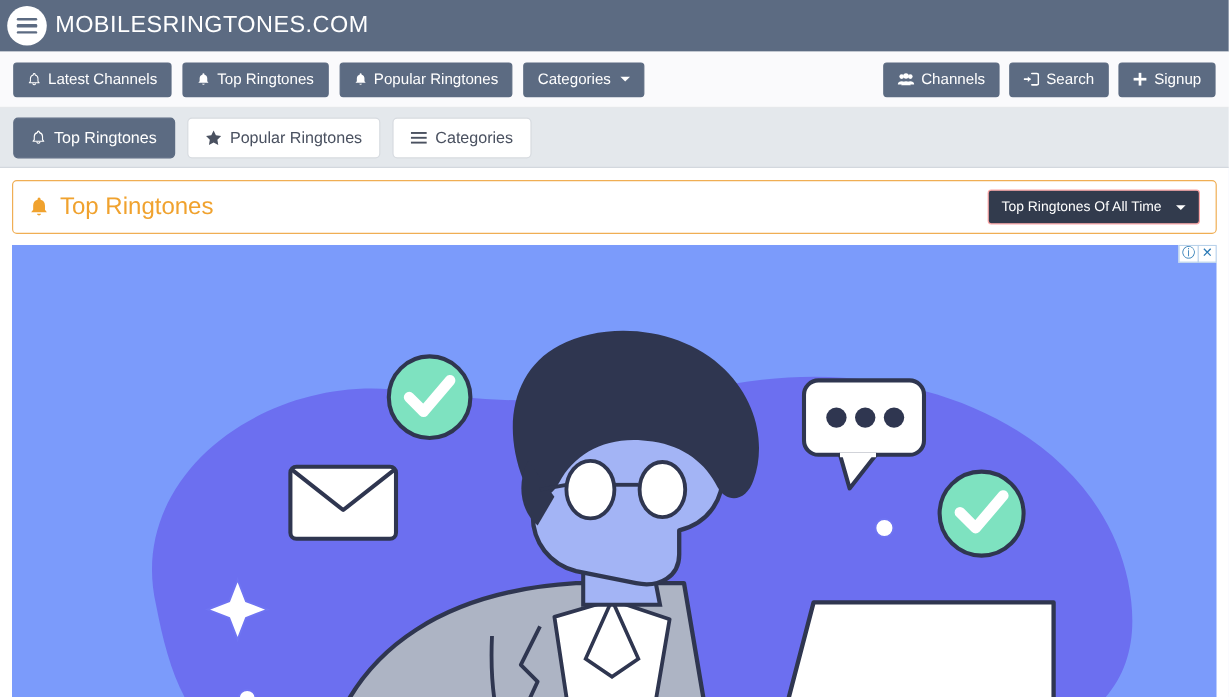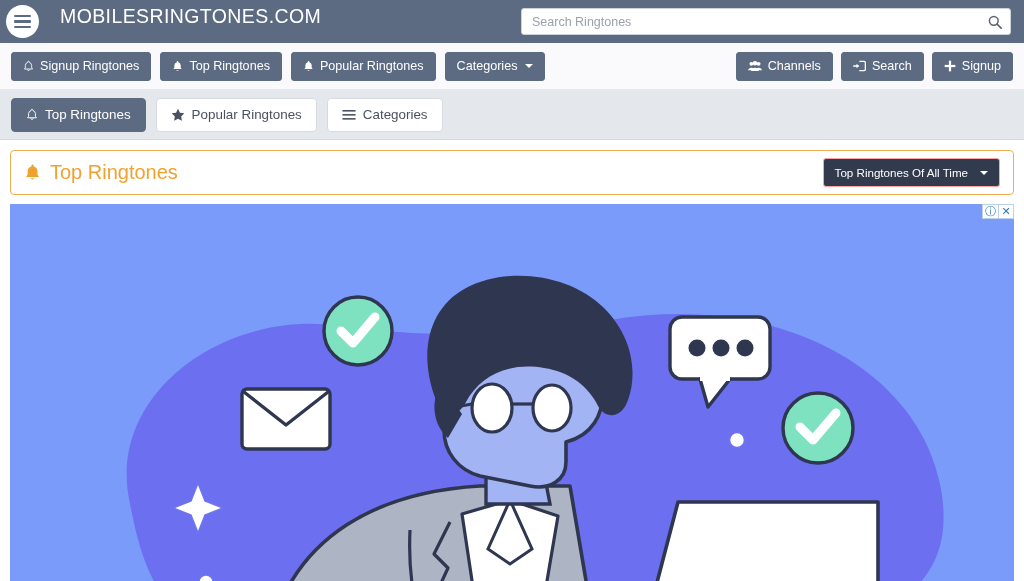--- a/index.html
+++ b/index.html
@@ -15,22 +15,22 @@
   .topbar {
     height: 43px;
     background: #5c6b82;
     display: flex;
     align-items: center;
     padding: 0 14px 0 6px;
     position: relative;
   }
   .brand {
     display: flex;
-    align-items: flex-start;
-    gap: 21px;
+    align-items: center;
+    gap: 7px;
     text-decoration: none;
   }
   .logo-circle {
     width: 33px; height: 33px;
     border-radius: 50%;
     background: #ffffff;
     display: flex; flex-direction: column;
     align-items: center; justify-content: center;
     gap: 3px;
     flex: none;
@@ -213,40 +213,31 @@
 <div class="topbar">
   <a class="brand" href="#">
     <span class="logo-circle">
       <i></i>
         <i></i>
         <i></i>
     </span>
     <span class="brand-name">MOBILESRINGTONES.COM</span>
   </a>
 
-  <div class="searchwrap">
-    <input type="text" placeholder="Search Ringtones" style="">
-    <button class="search-btn">
-      <svg width="14" height="14" viewBox="0 0 16 16">
-        <circle cx="6.6" cy="6.6" r="5" fill="none" stroke="#5a6272" stroke-width="1.7"></circle>
-        <line x1="10.3" y1="10.3" x2="15" y2="15" stroke="#5a6272" stroke-width="1.9" stroke-linecap="round"></line>
-      </svg>
-    </button>
-  </div>
 </div>
 
 <div class="navbar">
   <div class="nav-left">
 
     <button class="btn-slate">
       <svg width="11" height="13" viewBox="0 0 14 16">
         <path d="M7 1.3a1 1 0 0 1 1 1v.5a4 4 0 0 1 3 3.8v3l1.2 1.6H1.8L3 9.6v-3a4 4 0 0 1 3-3.8v-.5a1 1 0 0 1 1-1z" fill="none" stroke="#ffffff" stroke-width="1.1" stroke-linejoin="round"></path>
         <path d="M5.6 12.2a1.5 1.5 0 0 0 2.8 0" fill="none" stroke="#ffffff" stroke-width="1.1" stroke-linecap="round"></path>
       </svg>
-      <span>Signup Ringtones</span>
+      <span>Latest Channels</span>
     </button>
 
     <button class="btn-slate">
       <svg width="11" height="13" viewBox="0 0 14 16">
         <path d="M7 1.1a1.1 1.1 0 0 1 1.1 1.1v.4a4.2 4.2 0 0 1 3 4v2.9l1.3 1.7H1.6L3 9.5V6.6a4.2 4.2 0 0 1 3-4v-.4A1.1 1.1 0 0 1 7 1.1z" fill="#ffffff"></path>
         <path d="M5.5 12.3a1.6 1.6 0 0 0 3 0z" fill="#ffffff"></path>
       </svg>
       <span>Top Ringtones</span>
     </button>
 

